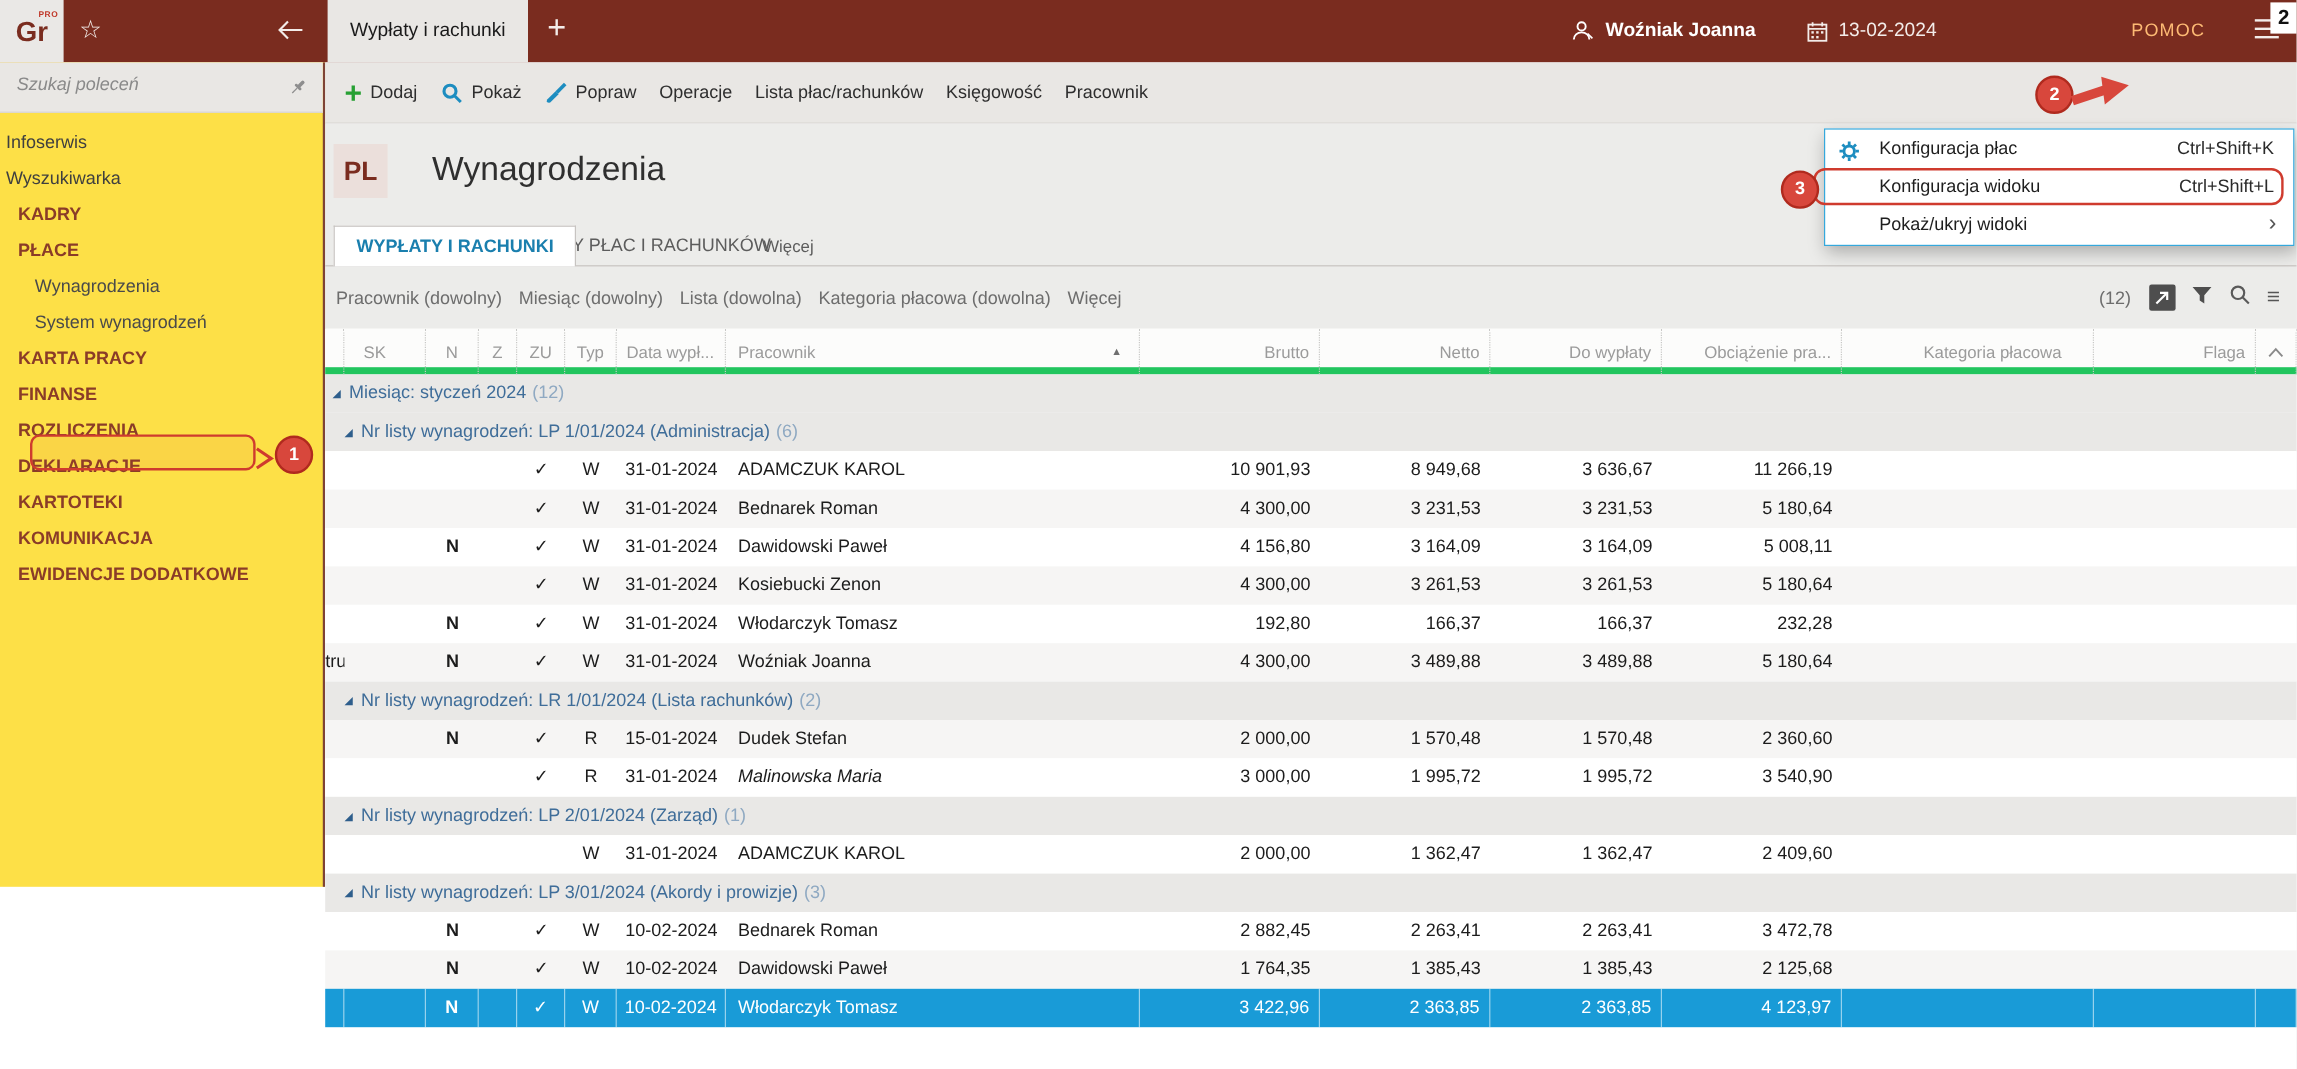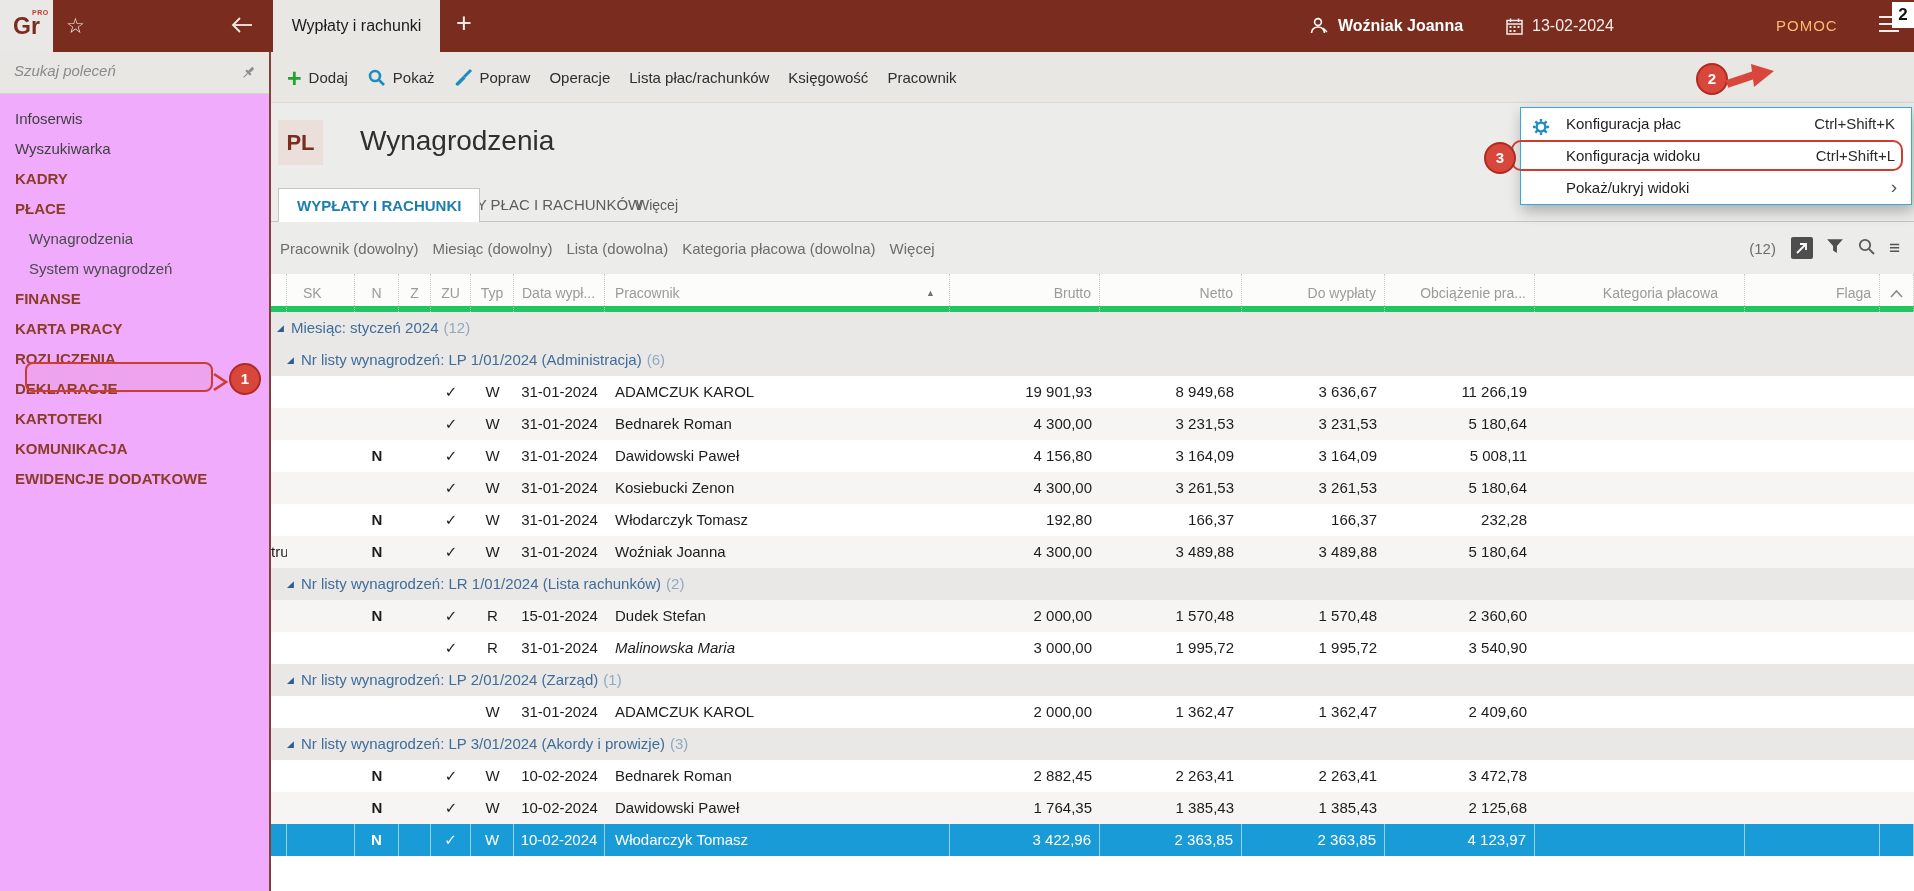--- a/index.html
+++ b/index.html
@@ -17,27 +17,27 @@
   .newtab{position:absolute;left:456px;top:8px;font-size:27px;font-weight:300;color:#f3ece9;}
   .tb-user{position:absolute;left:1308px;top:0;height:52px;display:flex;align-items:center;gap:8px;color:#fff;}
   .tb-user .uname{font-size:16px;font-weight:bold;}
   .tb-date{position:absolute;left:1505px;top:0;height:52px;display:flex;align-items:center;gap:8px;color:#f3ece9;font-size:16px;}
   .tb-help{position:absolute;left:1776px;top:0;height:52px;line-height:52px;color:#fdba74;font-size:15px;letter-spacing:1px;}
   .tb-menu{position:absolute;left:1879px;top:16px;width:20px;}
   .tb-menu div{height:2px;background:#f3ece9;margin:0 0 5px 0;}
   .corner-badge{position:absolute;left:1892px;top:2px;width:22px;height:26px;background:#fff;
                 color:#111;font-size:17px;font-weight:bold;text-align:center;line-height:26px;}
   
-  .sidebar{position:absolute;left:0;top:52px;width:271px;height:839px;background:#f0abfc;border-right:2px solid #7e4335;box-sizing:border-box;}
+  .sidebar{position:absolute;left:0;top:52px;width:271px;height:687px;background:#fde047;border-right:2px solid #7e4335;box-sizing:border-box;}
   .search-row{position:absolute;left:0;top:0;width:269px;height:42px;background:#e9e7e4;border-bottom:1px solid #d8d5d1;box-sizing:border-box;}
   .search-ph{position:absolute;left:14px;top:10px;font-size:15px;font-style:italic;color:#8a8a8a;}
   .pin{position:absolute;left:240px;top:12px;}
   .nav{position:absolute;left:0;top:52px;width:269px;}
   .nav-item{height:30px;line-height:30px;font-size:15px;cursor:default;}
-  .nav-item.t-item{padding-left:15px;color:#3f3f3f;}
+  .nav-item.t-item{padding-left:5px;color:#3f3f3f;}
   .nav-item.t-section{padding-left:15px;color:#8a3c28;font-weight:bold;}
   .nav-item.t-sub{padding-left:29px;color:#4a4a4a;}
   
   .toolbar{position:absolute;left:271px;top:52px;width:1643px;height:51px;background:#e9e7e4;border-bottom:1px solid #dbd8d4;box-sizing:border-box;}
   .tools{position:absolute;left:16px;top:0;height:51px;display:flex;align-items:center;gap:19px;}
   .tool{display:flex;align-items:center;gap:7px;font-size:15px;color:#2e2e2e;cursor:default;}
   .tool .plus{color:#27a033;font-size:25px;font-weight:bold;line-height:20px;}
   
   .main-header{position:absolute;left:271px;top:103px;width:1643px;height:171px;background:#ececea;}
   .pl-badge{position:absolute;left:7px;top:17px;width:45px;height:45px;background:#ebdfdb;
@@ -171,22 +171,22 @@
           </svg>
       </span>
     </div>
     <div class="nav">
         <div class="nav-item t-item">Infoserwis</div>
         <div class="nav-item t-item">Wyszukiwarka</div>
         <div class="nav-item t-section">KADRY</div>
         <div class="nav-item t-section">PŁACE</div>
         <div class="nav-item t-sub">Wynagrodzenia</div>
         <div class="nav-item t-sub">System wynagrodzeń</div>
+        <div class="nav-item t-section">KARTA PRACY</div>
         <div class="nav-item t-section">FINANSE</div>
-        <div class="nav-item t-section">KARTA PRACY</div>
         <div class="nav-item t-section">ROZLICZENIA</div>
         <div class="nav-item t-section">DEKLARACJE</div>
         <div class="nav-item t-section">KARTOTEKI</div>
         <div class="nav-item t-section">KOMUNIKACJA</div>
         <div class="nav-item t-section">EWIDENCJE DODATKOWE</div>
       </div>
 
     <div class="ann-box1"></div>
     <svg class="ann-ptr1" width="18" height="22" viewBox="0 0 18 22">
         <polyline points="2,3 14,11 2,19" fill="none" stroke="#cf3b2e" stroke-width="2.6"></polyline>
@@ -312,21 +312,21 @@
         </div>
         <div class="row data">
           <div class="cell c-marker" style="width: 16px;"></div>
           <div class="cell c-sk" style="width: 68px;"></div>
           <div class="cell c-n" style="width: 44px;"></div>
           <div class="cell c-z" style="width: 32px;"></div>
           <div class="cell c-zu" style="width: 40px;">✓</div>
           <div class="cell c-typ" style="width: 43px;">W</div>
           <div class="cell c-data" style="width: 91px;">31-01-2024</div>
           <div class="cell c-pracownik" style="width: 345px;">ADAMCZUK KAROL</div>
-          <div class="cell c-brutto a-num" style="width: 150px;">19 901,93</div>
+          <div class="cell c-brutto a-num" style="width: 150px;">10 901,93</div>
           <div class="cell c-netto a-num" style="width: 142px;">8 949,68</div>
           <div class="cell c-do_wyplaty a-num" style="width: 143px;">3 636,67</div>
           <div class="cell c-obciazenie a-num" style="width: 150px;">11 266,19</div>
           <div class="cell c-kategoria" style="width: 210px;"></div>
           <div class="cell c-flaga" style="width: 135px;"></div>
           <div class="cell c-scroll" style="width: 34px;"></div>
         </div>
         <div class="row data">
           <div class="cell c-marker" style="width: 16px;"></div>
           <div class="cell c-sk" style="width: 68px;"></div>

